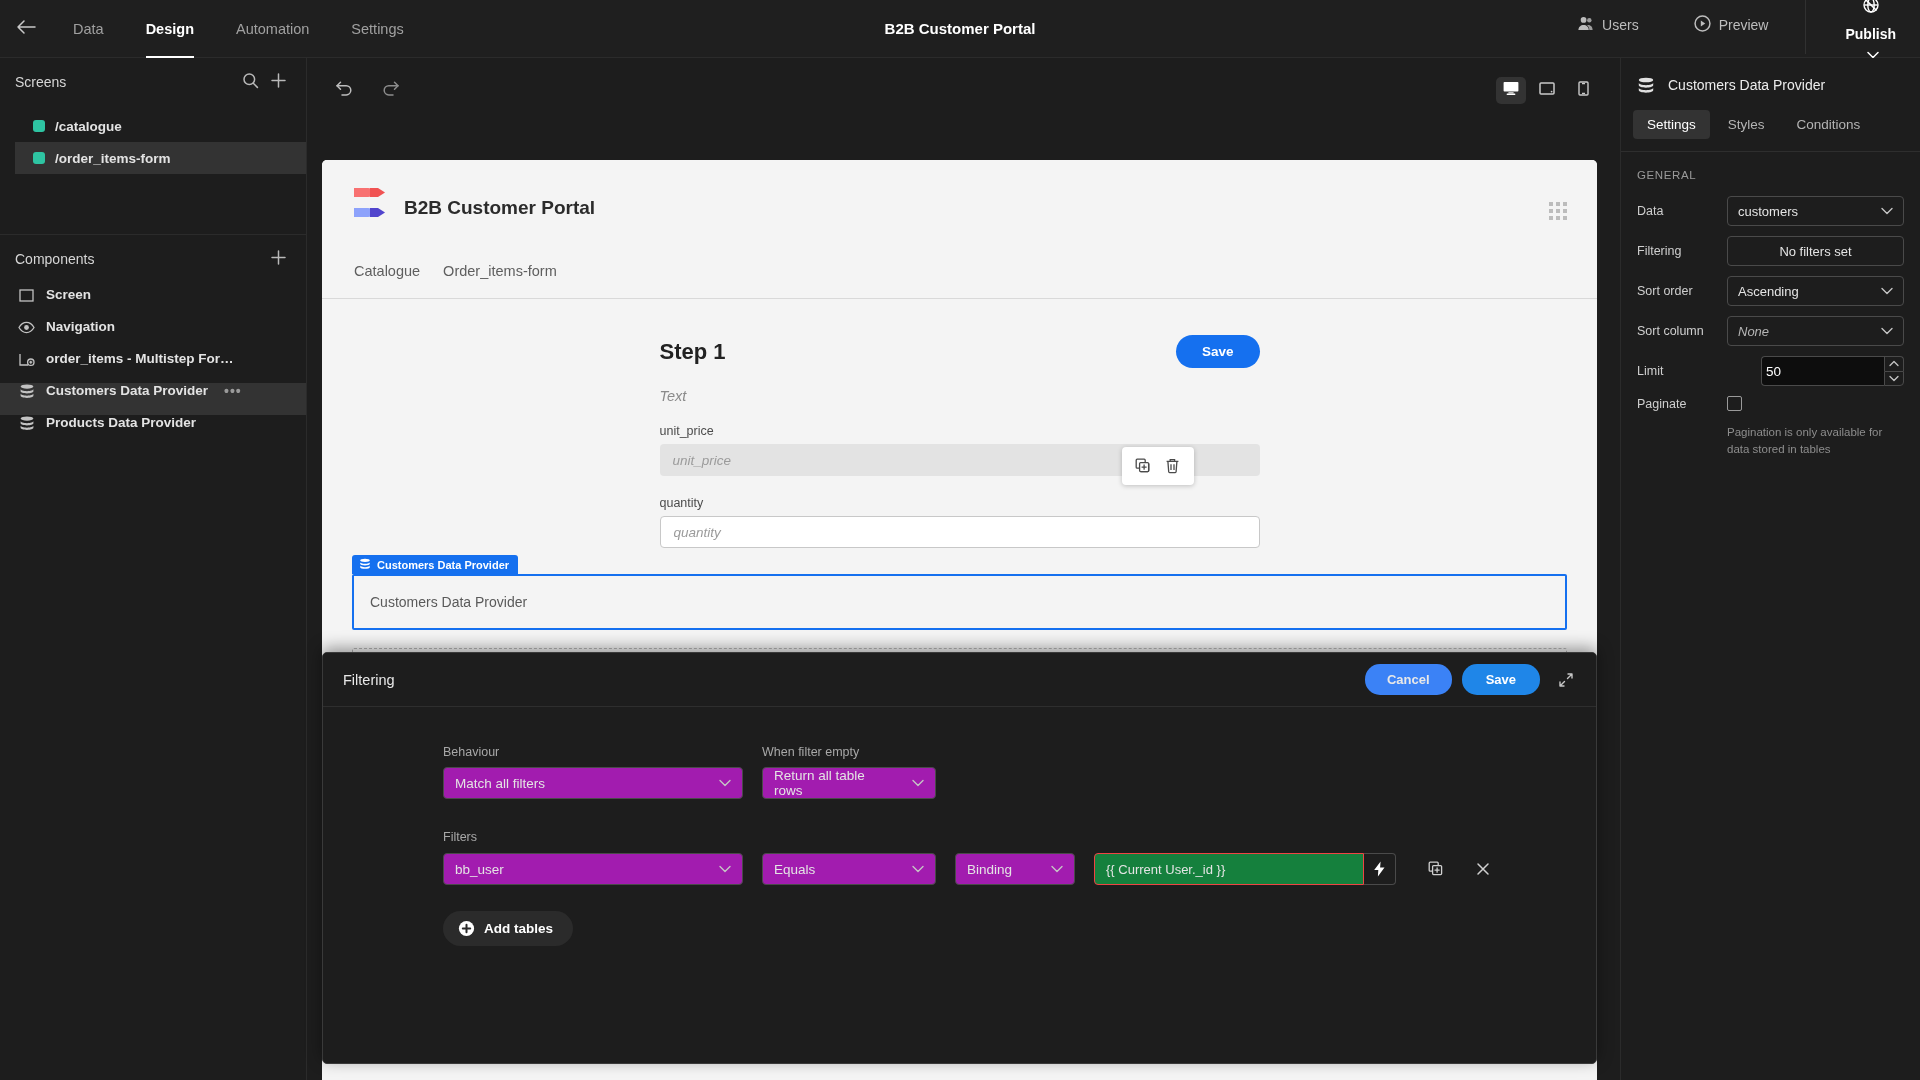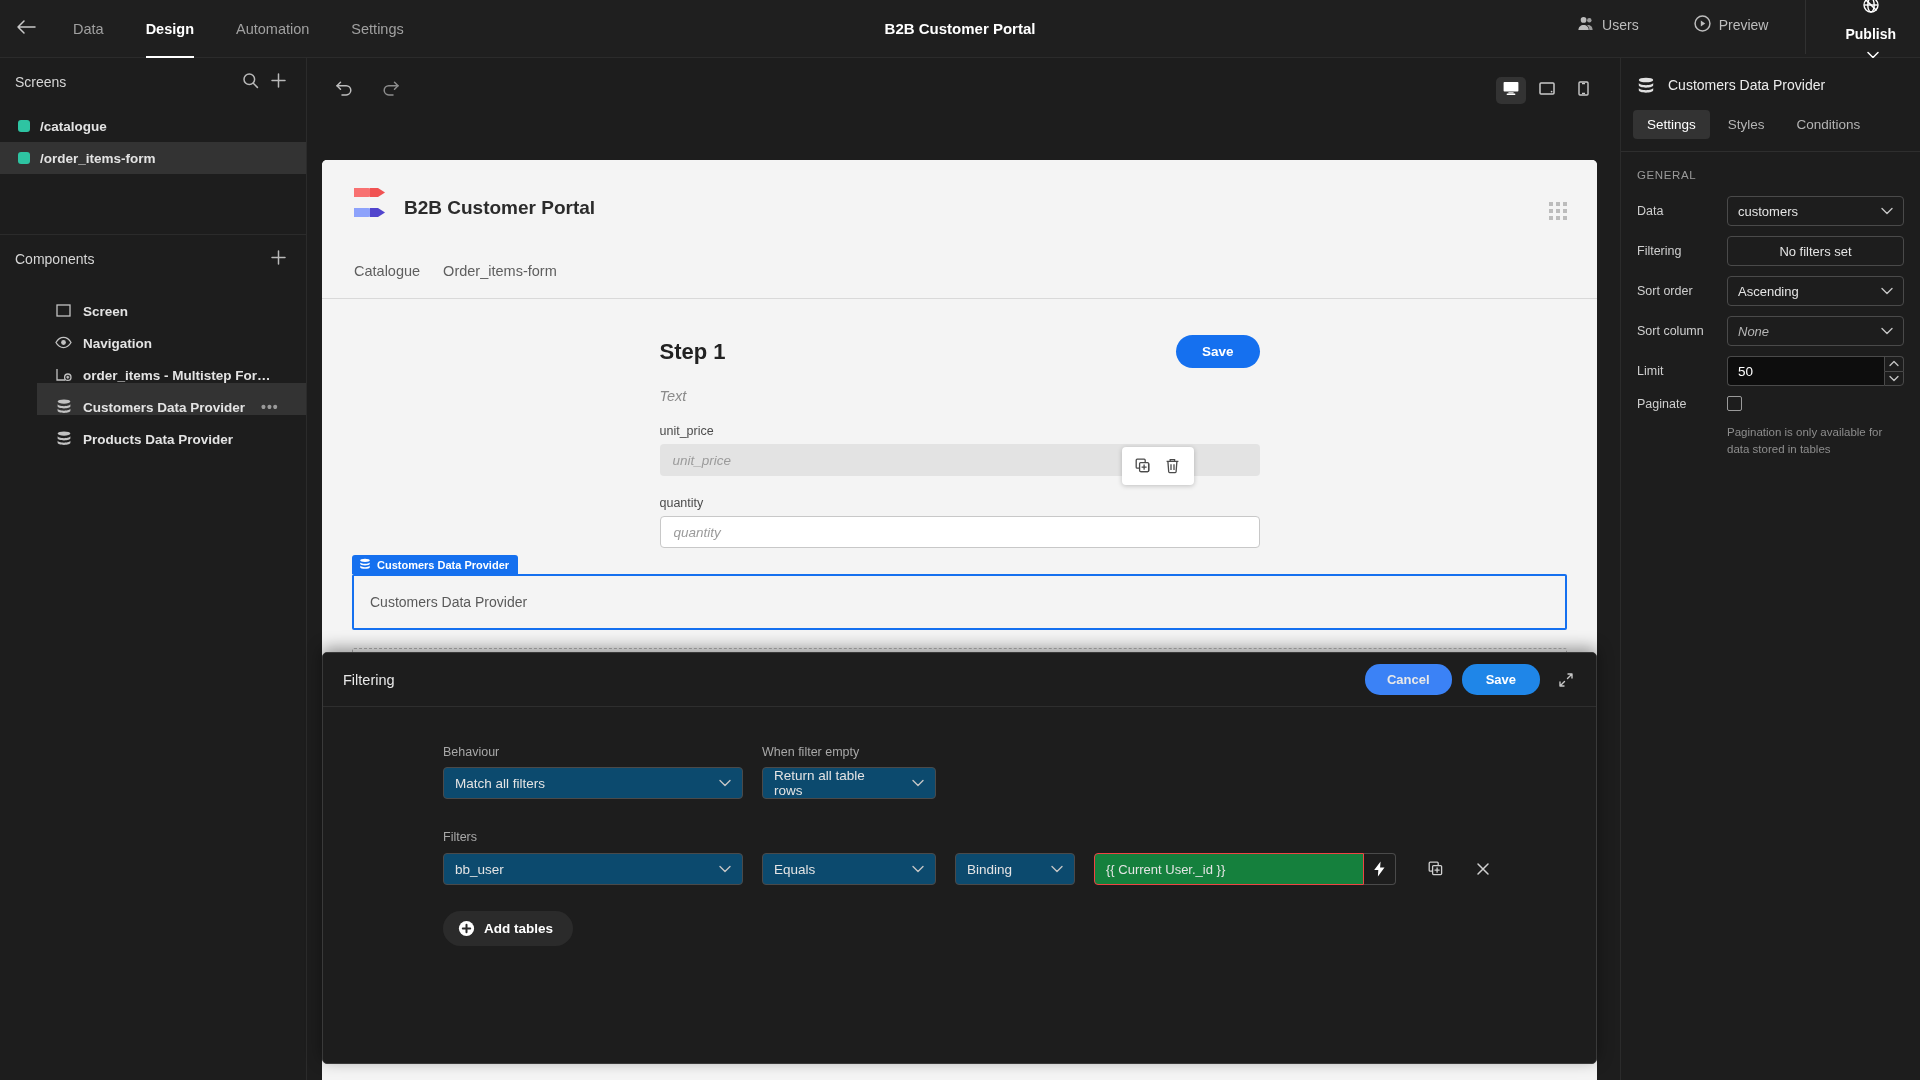--- a/index.html
+++ b/index.html
@@ -58,33 +58,33 @@
     background: #1d1d1d; border-right: 1px solid #2b2b2b;
   }
   .panel-head {
     height: 48px; display: flex; align-items: center; padding: 0 14px 0 15px;
   }
   .panel-head .ph-title { font-size: 14px; color: #d6d6d6; flex: 1; }
   .panel-head .ph-icon {
     width: 28px; height: 28px; display: flex; align-items: center; justify-content: center;
     cursor: pointer; color: #b9b9b9;
   }
-  .screens-list { padding-top: 4px; }
+  .screens-list { padding-top: 4px; margin-left: 15px; }
   .screen-row {
     height: 32px; display: flex; align-items: center; gap: 10px; padding: 0 15px 0 18px;
     font-size: 13.5px; color: #e3e3e3; font-weight: bold; cursor: pointer;
   }
   .screen-row.selected { background: #333333; }
   .dot-sq { width: 12px; height: 12px; border-radius: 3px; background: #2ec4a2; flex: none; }
 
   .left-sep { height: 1px; background: #2b2b2b; margin-top: 60px; }
   .comp-list { padding-top: 4px; }
   .comp-row {
-    height: 32px; display: flex; align-items: flex-end; gap: 11px; padding: 0 15px 0 18px;
-    font-size: 13.5px; color: #e3e3e3; font-weight: bold; cursor: pointer; margin-left: 37px;
+    height: 32px; display: flex; align-items: flex-start; gap: 11px; padding: 0 15px 0 18px;
+    font-size: 13.5px; color: #e3e3e3; font-weight: bold; cursor: pointer;
   }
   .comp-row.selected { background: #333333; }
   .comp-row .ci { width: 17px; height: 17px; flex: none; display: flex; align-items: center; justify-content: center; color: #c2c2c2; }
   .comp-row .dots { color: #9a9a9a; font-size: 14px; letter-spacing: 1px; margin-left: 5px; }
   .comp-label { overflow: hidden; white-space: nowrap; }
 
   
   .center {
     position: absolute; top: 58px; left: 307px; width: 1313px; height: 1022px;
     background: #1d1d1d;
@@ -187,21 +187,21 @@
     background: #1f86e8; color: #fff; border: none; border-radius: 15px;
     font-size: 13px; font-weight: bold; padding: 8px 24px; cursor: pointer;
     font-family: "Liberation Sans", sans-serif;
   }
   .drawer-expand { margin-left: 18px; cursor: pointer; color: #c6c6c6; display: flex; }
 
   .drawer-body { padding: 38px 0 0 120px; }
   .d-label { font-size: 12.5px; color: #a8a8a8; margin-bottom: 8px; }
   .d-row { display: flex; gap: 19px; }
   .sel {
-    height: 32px; border: 1px solid #4a4a4a; border-radius: 4px; background: #0c4a6e;
+    height: 32px; border: 1px solid #4a4a4a; border-radius: 4px; background: #a21caf;
     display: flex; align-items: center; padding: 0 11px; font-size: 13.5px; color: #e4e4e4;
     cursor: pointer;
     gap: 28px;
   }
   .sel .chev { margin-left: auto; padding-left: 10px; color: #c5c5c5; display: flex; }
   .filters-block { margin-top: 31px; }
   .filter-row { display: flex; align-items: center; gap: 19px; margin-top: 9px; }
   .txtbox {
     height: 32px; border: 1px solid #ef4444; border-radius: 4px 0 0 4px; background: #15803d;
     display: flex; align-items: center; padding: 0 11px; font-size: 13px; color: #e4e4e4;
@@ -243,21 +243,21 @@
   }
   .ctl-sel.italic { font-style: italic; color: #b5b5b5; }
   .ctl-sel .chev { margin-left: auto; color: #c5c5c5; display: flex; }
   .ctl-btn {
     height: 30px; border: 1px solid #4a4a4a; border-radius: 4px; background: #1d1d1d;
     display: flex; align-items: center; justify-content: center; font-size: 13px; color: #e4e4e4; cursor: pointer;
   }
   .stepper { display: flex; }
   .stepper .num {
     flex: 1; height: 30px; border: 1px solid #4a4a4a; border-right: none; border-radius: 4px 0 0 4px;
-    background: #0d0d0d; display: flex; align-items: center; padding: 0 10px; font-size: 13.5px; color: #ffffff;
+    background: #0d0d0d; display: flex; align-items: center; padding: 0 4px; font-size: 13.5px; color: #ffffff; margin-left: 34px;
   }
   .stepper .arrows { width: 20px; display: flex; flex-direction: column; }
   .stepper .arrows div {
     flex: 1; border: 1px solid #4a4a4a; display: flex; align-items: center; justify-content: center;
     cursor: pointer; color: #c5c5c5; background: #1d1d1d;
   }
   .stepper .arrows div:first-child { border-radius: 0 4px 0 0; border-bottom: none; }
   .stepper .arrows div:last-child { border-radius: 0 0 4px 0; }
   .chk { width: 15px; height: 15px; border: 1.5px solid #9a9a9a; border-radius: 2px; cursor: pointer; }
   .hint { font-size: 11.5px; color: #8d8d8d; line-height: 1.45; padding: 8px 16px 0 106px; }

